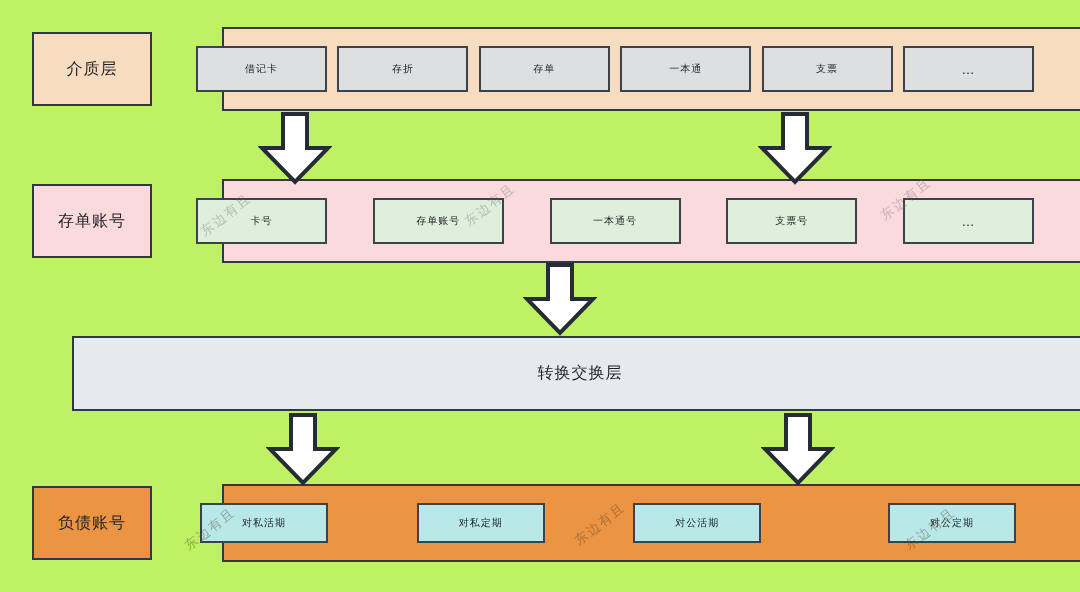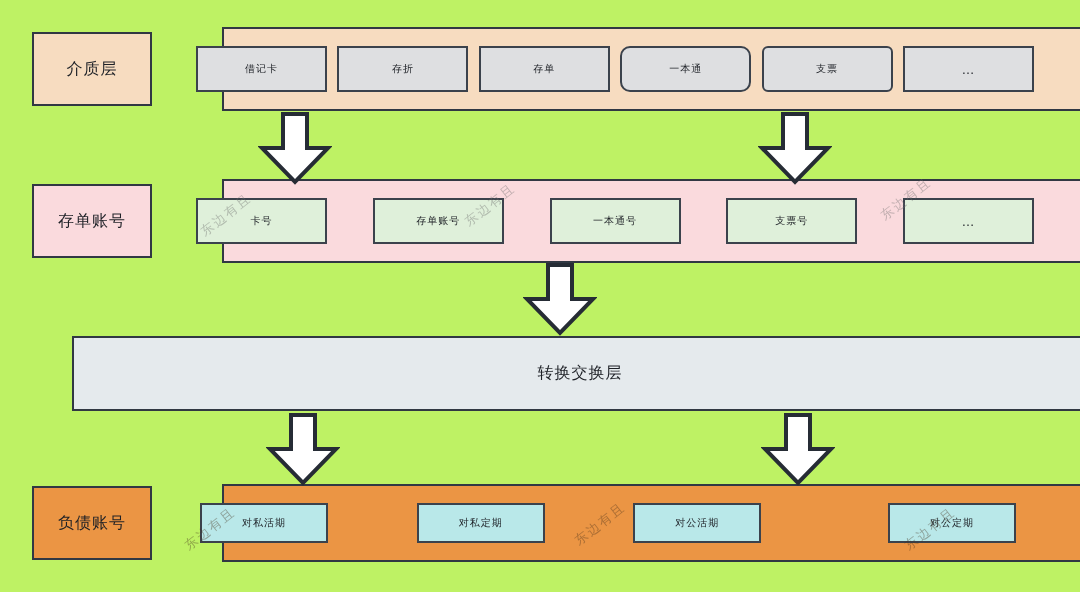--- a/index.html
+++ b/index.html
@@ -95,24 +95,24 @@
   <div class="chips-row" style="left:196px;top:46px;width:838px;height:46px;">
     <div class="chip c-media-chip" style="width:131px;height:46px;">
       <span>借记卡</span>
     </div>
     <div class="chip c-media-chip" style="width:131px;height:46px;">
       <span>存折</span>
     </div>
     <div class="chip c-media-chip" style="width:131px;height:46px;">
       <span>存单</span>
     </div>
-    <div class="chip c-media-chip" style="width:131px;height:46px;border-radius:10px;">
+    <div class="chip c-media-chip" style="width:131px;height:46px;">
       <span>一本通</span>
     </div>
-    <div class="chip c-media-chip" style="width:131px;height:46px;border-radius:6px;">
+    <div class="chip c-media-chip" style="width:131px;height:46px;">
       <span>支票</span>
     </div>
     <div class="chip c-media-chip" style="width:131px;height:46px;font-size:13px;">
       <span>…</span>
     </div>
   </div>
 
   <div class="arrow" style="left:258px;top:112px;width:74px;height:73px;">
     <svg width="74" height="73" viewBox="0 0 74 73">
       <polygon points="25,2 49,2 49,36 70,36 37,70 4,36 25,36" fill="#ffffff" stroke="#262c35" stroke-width="4" stroke-linejoin="miter"></polygon>

